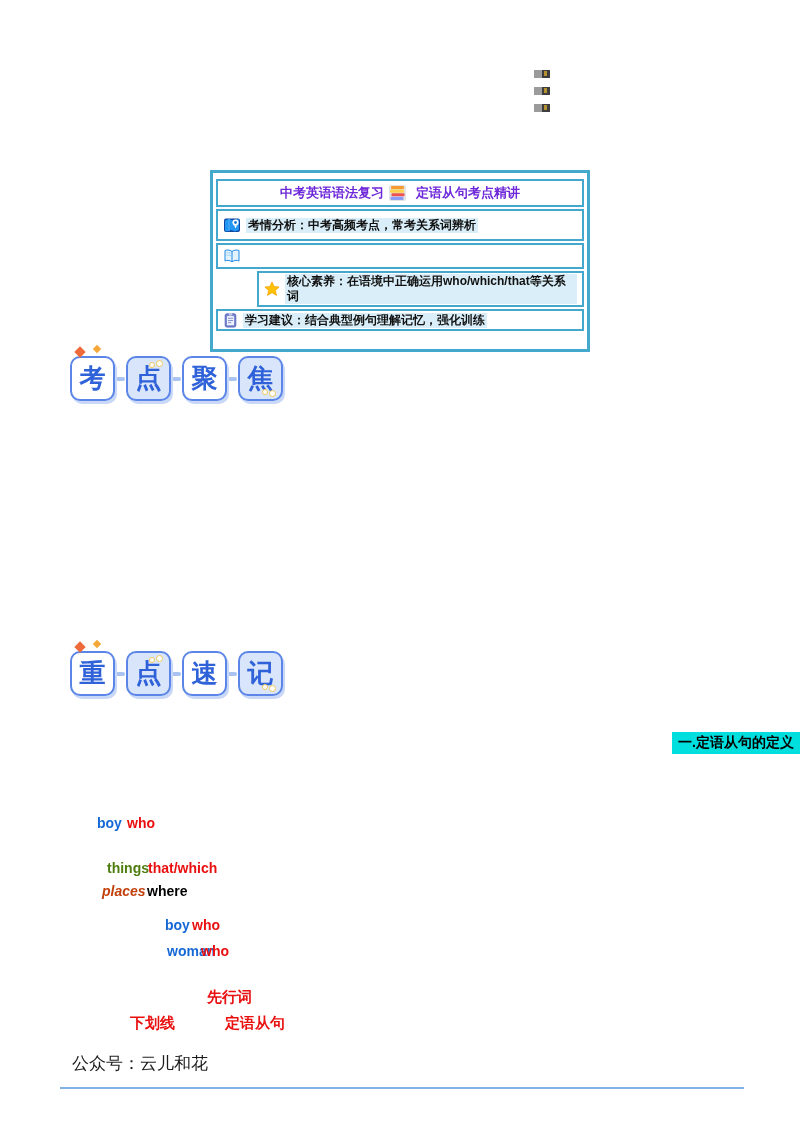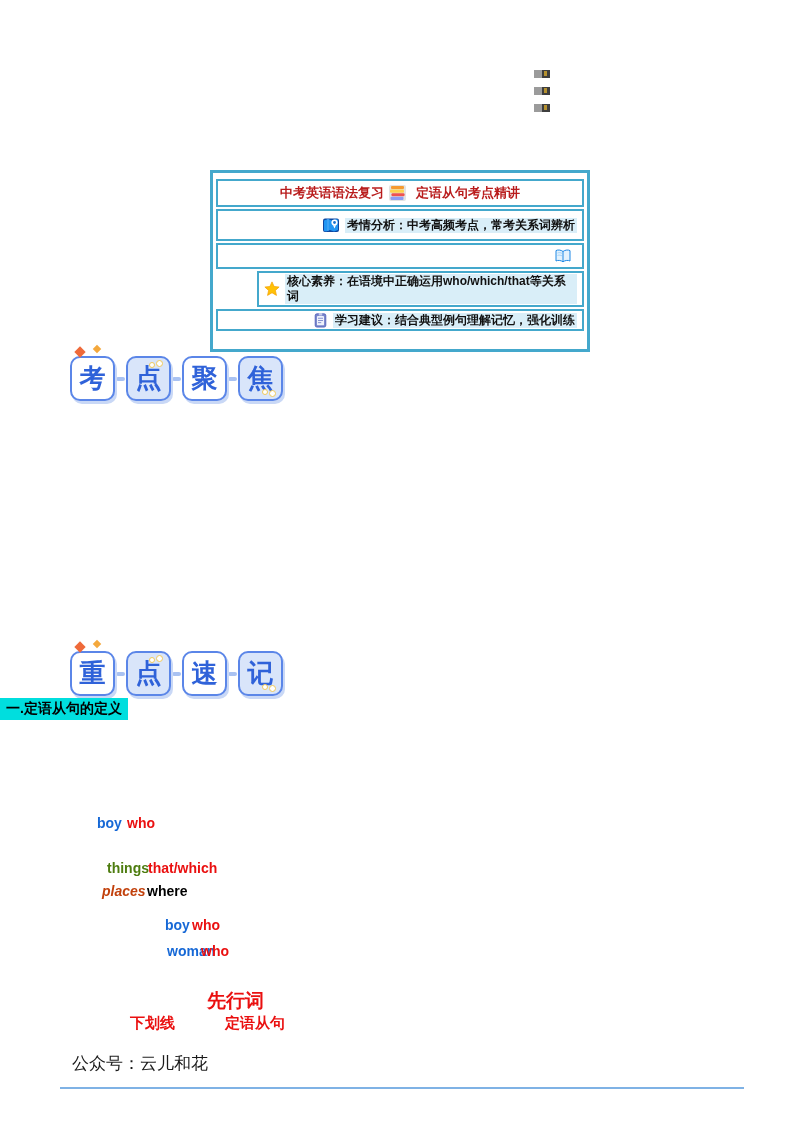--- a/index.html
+++ b/index.html
@@ -10,53 +10,53 @@
   .markers{position:absolute;left:534px;top:70px;}
   .chip{display:flex;margin-bottom:9px;}
   .chip .l{width:8px;height:8px;background:#9b9b9b;}
   .chip .r{width:8px;height:8px;background:#3e3e3e;position:relative;}
   .chip .r i{position:absolute;left:2px;top:1px;width:3px;height:5px;background:#b5912f;}
 
   
   .info-box{position:absolute;left:210px;top:170px;width:368px;border:3px solid #44a8cc;
             background:#fff;padding:4px 3px 16px 3px;}
   .info-row{border:2px solid #44a8cc;margin:2px 0;display:flex;align-items:center;
-            padding:1px 5px;background:#fff;justify-content:flex-end;}
-  .info-row.title{justify-content:center;gap:5px;min-height:22px;font-size:13px;font-weight:bold;color:#b91c1c;}
+            padding:1px 5px;background:#fff;}
+  .info-row.title{justify-content:center;gap:5px;min-height:22px;font-size:13px;font-weight:bold;color:#6d28d9;}
   .info-row .txt{font-size:12px;font-weight:bold;color:#111;background:#d9eef8;padding:0 2px;line-height:1.25;}
   .r2{min-height:26px;} .r3{min-height:20px;} .r4{min-height:15px;margin-left:41px;} .r5{min-height:14px;}
   .icn{flex:0 0 auto;margin-right:5px;display:inline-flex;}
 
   
   .badge{position:absolute;left:70px;display:flex;align-items:center;}
   .badge.b1{top:356px;} .badge.b2{top:651px;}
   .bbox{width:41px;height:41px;border:2.5px solid #5b86e8;border-radius:10px;background:#fff;
         display:flex;align-items:center;justify-content:center;
         font-size:26px;font-weight:bold;color:#2f62d9;box-shadow:2px 3px 0 #c9d8f6;position:relative;}
   .bbox.alt{background:#d9e5fa;}
   .dash{width:9px;height:4px;background:#a9c2f2;border-radius:2px;margin:0 1px;}
   .spark{position:absolute;width:8px;height:8px;background:#ef6a3a;transform:rotate(45deg);}
   .spark.s1{left:4px;top:-10px;} .spark.s2{left:22px;top:-12px;width:6px;height:6px;background:#f4a83c;}
   .dot{position:absolute;width:5px;height:5px;border:1px solid #f0c95a;border-radius:50%;background:#fff;}
   .d1{right:6px;top:2px;} .d2{right:14px;top:4px;width:4px;height:4px;}
   .d3{right:5px;bottom:2px;} .d4{right:13px;bottom:4px;width:4px;height:4px;}
 
   
-  .section-heading{position:absolute;left:0;top:698px;width:100%;text-align:left;}
+  .section-heading{position:absolute;left:0;top:732px;width:100%;text-align:right;}
   .section-heading span{display:inline-block;background:#00dede;color:#000;
         font-size:14px;font-weight:bold;padding:2px 6px;}
 
   
   .tok{position:absolute;font-weight:bold;font-size:14px;white-space:nowrap;}
   .t1{left:97px;top:815px;}  .t2{left:127px;top:815px;}
   .t3{left:107px;top:860px;} .t4{left:148px;top:860px;}
   .t5{left:102px;top:883px;} .t6{left:147px;top:883px;}
   .t7{left:165px;top:917px;} .t8{left:192px;top:917px;}
   .t9{left:167px;top:943px;} .t10{left:201px;top:943px;}
-  .t11{left:207px;top:988px;font-size:19px;}
+  .t11{left:207px;top:988px;font-size:15px;}
   .t12{left:130px;top:1014px;font-size:15px;}
   .t13{left:225px;top:1014px;font-size:15px;}
 
   
   .footer-label{position:absolute;left:72px;top:1052px;font-family:"Liberation Serif",serif;
         font-size:17px;color:#1a1a1a;}
   .bottom-rule{position:absolute;left:60px;top:1087px;width:684px;height:2px;background:#7fb2e5;}
 </style>
 </head>
 <body>

